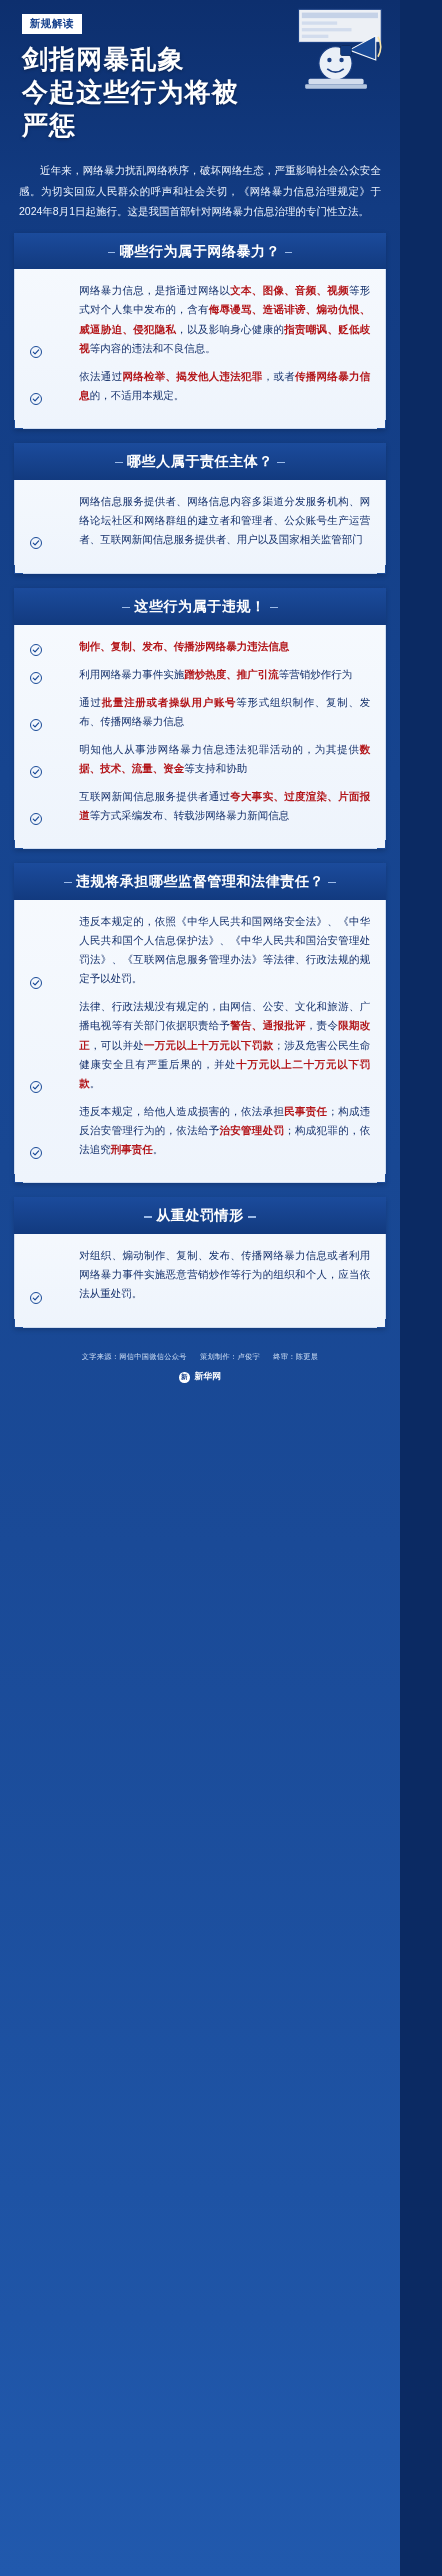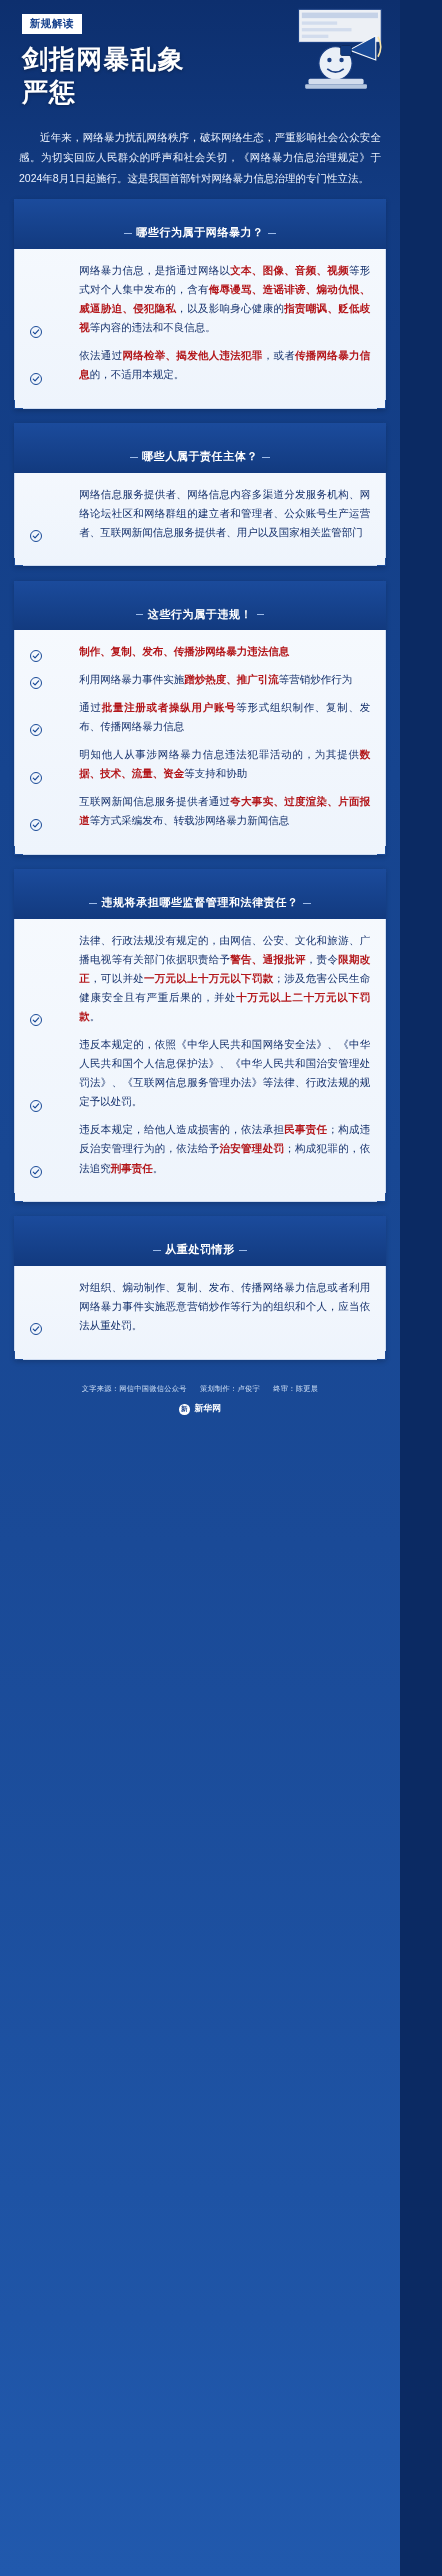--- a/index.html
+++ b/index.html
@@ -80,27 +80,26 @@
 
   .card-header {
     margin: -1.1px -1.1px 12px -1.1px;
     background: linear-gradient(180deg, #1b4b9c 0%, #123a7f 100%);
     padding: 10px 5.5px 8.8px 5.5px;
     text-align: center;
     position: relative;
   }
   .card-header .htext {
     color: #ffffff;
-    font-size: 11px;
+    font-size: 14px;
     font-weight: bold;
     letter-spacing: 0.6px;
     display: inline-block;
     position: relative;
     padding: 0 12px;
-    margin-top: 16px;
   }
   .card-header .htext:before, .card-header .htext:after {
     content: "";
     position: absolute;
     top: 50%;
     width: 7.7px; height: 1.1px;
     background: #9dbbe8;
   }
   .card-header .htext:before { left: 0; }
   .card-header .htext:after { right: 0; }
@@ -171,20 +170,21 @@
       <rect x="104" y="72" width="20" height="18" rx="3" fill="#0f3madeup"></rect>
       <rect x="104" y="72" width="20" height="18" rx="3" fill="#123a7f"></rect>
       <path d="M172 56 q10 18 0 36" stroke="#ffe9a8" stroke-width="3" fill="none"></path>
       <rect x="46" y="132" width="100" height="10" rx="3" fill="#d6e0f0"></rect>
       <rect x="40" y="142" width="112" height="8" rx="2" fill="#b9c9e2"></rect>
     </svg>
 
     <div class="tag">新规解读</div>
     <div class="title-block">
       <div class="title-line">剑指网暴乱象</div>
+      <div class="title-line">今起这些行为将被</div>
       <div class="title-line hl">严惩</div>
     </div>
   </div>
 
   <div class="intro">近年来，网络暴力扰乱网络秩序，破坏网络生态，严重影响社会公众安全感。为切实回应人民群众的呼声和社会关切，《网络暴力信息治理规定》于2024年8月1日起施行。这是我国首部针对网络暴力信息治理的专门性立法。</div>
 
   <div id="sections-root">
       <div class="card">
         <span class="corner-tl"></span>
         <span class="corner-tr"></span>
@@ -266,28 +266,28 @@
         <span class="corner-tl"></span>
         <span class="corner-tr"></span>
         <span class="corner-bl"></span>
         <span class="corner-br"></span>
         <div class="card-header"><span class="htext">违规将承担哪些监督管理和法律责任？</span></div>
         <div class="item">
           <svg viewBox="0 0 24 24" class="check">
             <circle cx="12" cy="12" r="11" fill="none" stroke="#1a4a97" stroke-width="2"></circle>
             <path d="M6.5 12.3 l3.6 3.6 l7.3 -8" fill="none" stroke="#1a4a97" stroke-width="2.4" stroke-linecap="round" stroke-linejoin="round"></path>
           </svg>
+          <div class="item-text">违反本规定的，依照《中华人民共和国网络安全法》、《中华人民共和国个人信息保护法》、《中华人民共和国治安管理处罚法》、《互联网信息服务管理办法》等法律、行政法规的规定予以处罚。</div>
+        </div>
+        <div class="item">
+          <svg viewBox="0 0 24 24" class="check">
+            <circle cx="12" cy="12" r="11" fill="none" stroke="#1a4a97" stroke-width="2"></circle>
+            <path d="M6.5 12.3 l3.6 3.6 l7.3 -8" fill="none" stroke="#1a4a97" stroke-width="2.4" stroke-linecap="round" stroke-linejoin="round"></path>
+          </svg>
           <div class="item-text">法律、行政法规没有规定的，由网信、公安、文化和旅游、广播电视等有关部门依据职责给予<b>警告、通报批评</b>，责令<b>限期改正</b>，可以并处<b>一万元以上十万元以下罚款</b>；涉及危害公民生命健康安全且有严重后果的，并处<b>十万元以上二十万元以下罚款</b>。</div>
-        </div>
-        <div class="item">
-          <svg viewBox="0 0 24 24" class="check">
-            <circle cx="12" cy="12" r="11" fill="none" stroke="#1a4a97" stroke-width="2"></circle>
-            <path d="M6.5 12.3 l3.6 3.6 l7.3 -8" fill="none" stroke="#1a4a97" stroke-width="2.4" stroke-linecap="round" stroke-linejoin="round"></path>
-          </svg>
-          <div class="item-text">违反本规定的，依照《中华人民共和国网络安全法》、《中华人民共和国个人信息保护法》、《中华人民共和国治安管理处罚法》、《互联网信息服务管理办法》等法律、行政法规的规定予以处罚。</div>
         </div>
         <div class="item">
           <svg viewBox="0 0 24 24" class="check">
             <circle cx="12" cy="12" r="11" fill="none" stroke="#1a4a97" stroke-width="2"></circle>
             <path d="M6.5 12.3 l3.6 3.6 l7.3 -8" fill="none" stroke="#1a4a97" stroke-width="2.4" stroke-linecap="round" stroke-linejoin="round"></path>
           </svg>
           <div class="item-text">违反本规定，给他人造成损害的，依法承担<b>民事责任</b>；构成违反治安管理行为的，依法给予<b>治安管理处罚</b>；构成犯罪的，依法追究<b>刑事责任</b>。</div>
         </div>
       </div>
       <div class="card">

